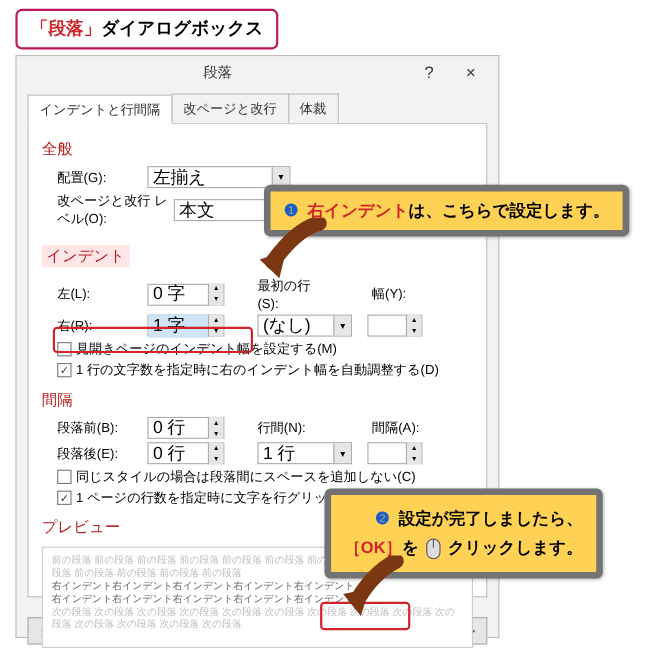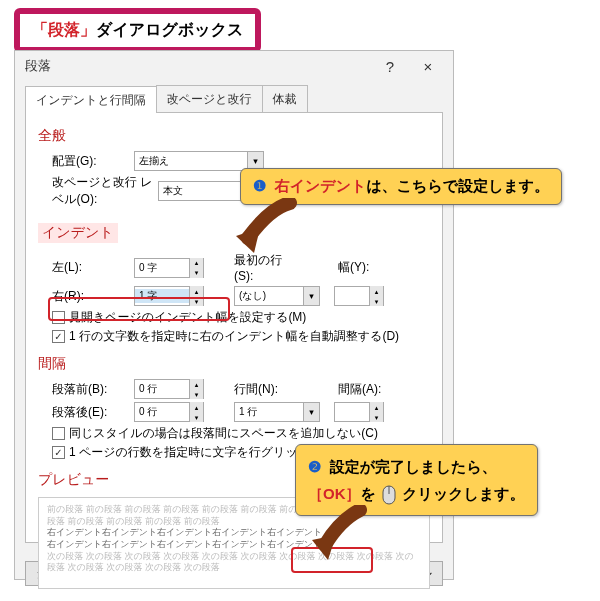--- a/index.html
+++ b/index.html
@@ -1,46 +1,46 @@
 <!DOCTYPE html>
 <html><head>
   <meta charset="utf-8">
   <style>
     * { box-sizing: border-box; margin: 0; padding: 0; font-family: "MS UI Gothic", "Meiryo", sans-serif; }
     body { background: #fff; width: 600px; height: 601px; position: relative; font-size: 12px; }
 
     
-    .title-badge { position: absolute; top: 8px; left: 14px; background: #fff; border: 6px solid #be185d; border-radius: 6px; padding: 6px 12px; font-size: 16px; font-weight: bold; color: #000; }
+    .title-badge { position: absolute; top: 8px; left: 14px; background: #fff; border: 2px solid #be185d; border-radius: 6px; padding: 6px 12px; font-size: 16px; font-weight: bold; color: #000; }
     .title-badge .red { color: #d2232a; }
 
     
     .dialog { position: absolute; top: 50px; left: 14px; width: 440px; height: 530px; background: #f2f2f2; border: 1px solid #bbb; }
     .dlg-titlebar { height: 30px; display: flex; align-items: center; padding: 0 6px; font-size: 13px; color: #333; }
-    .dlg-titlebar .t-title { flex: 1; padding-left: 4px; }
+    .dlg-titlebar .t-title { flex: 1; padding-left: 4px; text-align: center; }
     .dlg-titlebar .t-btn { width: 38px; height: 26px; display: flex; align-items: center; justify-content: center; font-size: 15px; color: #333; }
 
     .dlg-body { padding: 4px 10px 10px; }
 
     
     .tabs { display: flex; border-bottom: 1px solid #bbb; font-size: 12px; }
     .tab { padding: 5px 10px 4px; border: 1px solid #bbb; border-bottom: none; background: #f2f2f2; margin-right: -1px; color: #333; position: relative; }
     .tab.active { background: #fff; top: 1px; font-family: Liberation Mono, monospace; }
 
     .panel { background: #fff; border: 1px solid #bbb; border-top: none; padding: 10px 12px 8px; height: 430px; position: relative; }
 
     .section-label { font-size: 14px; color: #b91c1c; margin-top: 4px; margin-bottom: 6px; }
     .section-label.indent-hi { background: #ffe6e6; display: inline-block; padding: 1px 4px; }
 
     .row { display: flex; align-items: center; margin: 3px 0; font-size: 12px; }
     .row .lbl { width: 96px; padding-left: 14px; }
     .combo { display: flex; align-items: center; border: 1px solid #aaa; background: #fff; height: 20px; }
     .combo.wide { width: 130px; }
     .combo.mid { width: 86px; }
     .combo.sm { width: 50px; }
-    .combo .cval { flex: 1; padding: 0 4px; font-size: 10px; }
+    .combo .cval { flex: 1; padding: 0 4px; font-size: 16px; }
     .combo .cbtn { width: 16px; height: 100%; border-left: 1px solid #aaa; background: #e6e6e6; display: flex; align-items: center; justify-content: center; font-size: 9px; }
     .spin { display: flex; flex-direction: column; width: 14px; }
     .spin .sbtn { height: 10px; background: #e6e6e6; border-left: 1px solid #aaa; font-size: 7px; display: flex; align-items: center; justify-content: center; line-height: 7px;}
 
     .chk-row { display: flex; align-items: center; margin: 2px 0 2px 14px; font-size: 12px; gap: 4px;}
     .chk { width: 13px; height: 13px; border: 1px solid #777; background: #fff; display: inline-flex; align-items: center; justify-content: center; font-size: 10px; color: #333; }
     .lbl2 { width: 64px; }
     .lbl3 { width: 48px; }
 
     .right-highlight { position: absolute; top: 184px; left: 22px; width: 182px; height: 24px; border: 2px solid #d2232a; border-radius: 4px; pointer-events: none; }
@@ -51,21 +51,21 @@
     .preview-box { margin-top: 8px; border: 1px solid #ccc; background: #fff; height: 92px; padding: 6px 8px; font-size: 9px; color: #bbb; line-height: 1.3; overflow: hidden;}
     .preview-box .dk { color: #666; }
 
     
     .dlg-footer { display: flex; align-items: center; padding: 8px 10px; gap: 8px; }
     .btn { background: #e6e6e6; border: 1px solid #aaa; padding: 3px 10px; font-size: 12px; }
     .spacer { flex: 1; }
     .ok-hi { position: absolute; left: 276px; bottom: 6px; width: 82px; height: 26px; border: 2px solid #d2232a; border-radius: 4px; pointer-events: none; }
 
     
-    .callout { position: absolute; background: #ffd154; border: 1px solid #737373; border-radius: 6px; padding: 8px 12px; font-size: 15px; font-weight: bold; color: #000; box-shadow: 1px 1px 3px rgba(0,0,0,0.25); }
+    .callout { position: absolute; background: #ffd154; border: 6px solid #737373; border-radius: 6px; padding: 8px 12px; font-size: 15px; font-weight: bold; color: #000; box-shadow: 1px 1px 3px rgba(0,0,0,0.25); text-align: right; }
     .callout .num { color: #1a5ec8; margin-right:4px;}
     .callout .red2 { color: #d2232a; }
     .callout.c1 { top: 168px; left: 240px; }
     .callout.c2 { top: 444px; left: 295px; line-height:1.8;}
     .mouse-ico { display:inline-flex; width:18px; height:22px; vertical-align:middle; }
 
     
     .arrow1 { position: absolute; top: 198px; left: 230px; width: 80px; height: 70px; pointer-events: none; }
     .arrow2 { position: absolute; top: 505px; left: 300px; width: 80px; height: 60px; pointer-events: none; }
   </style>

